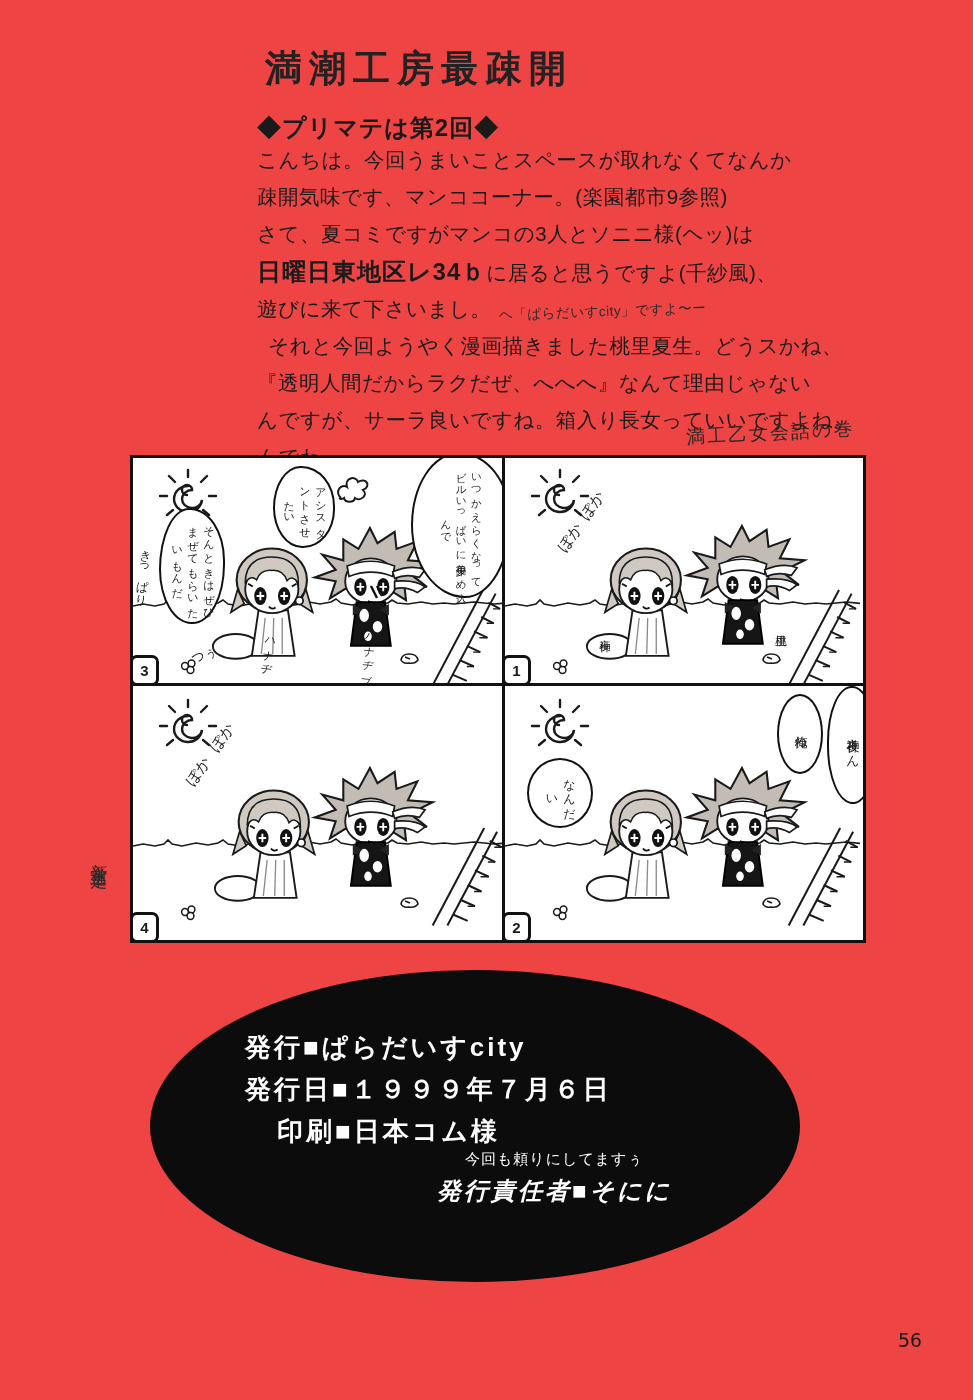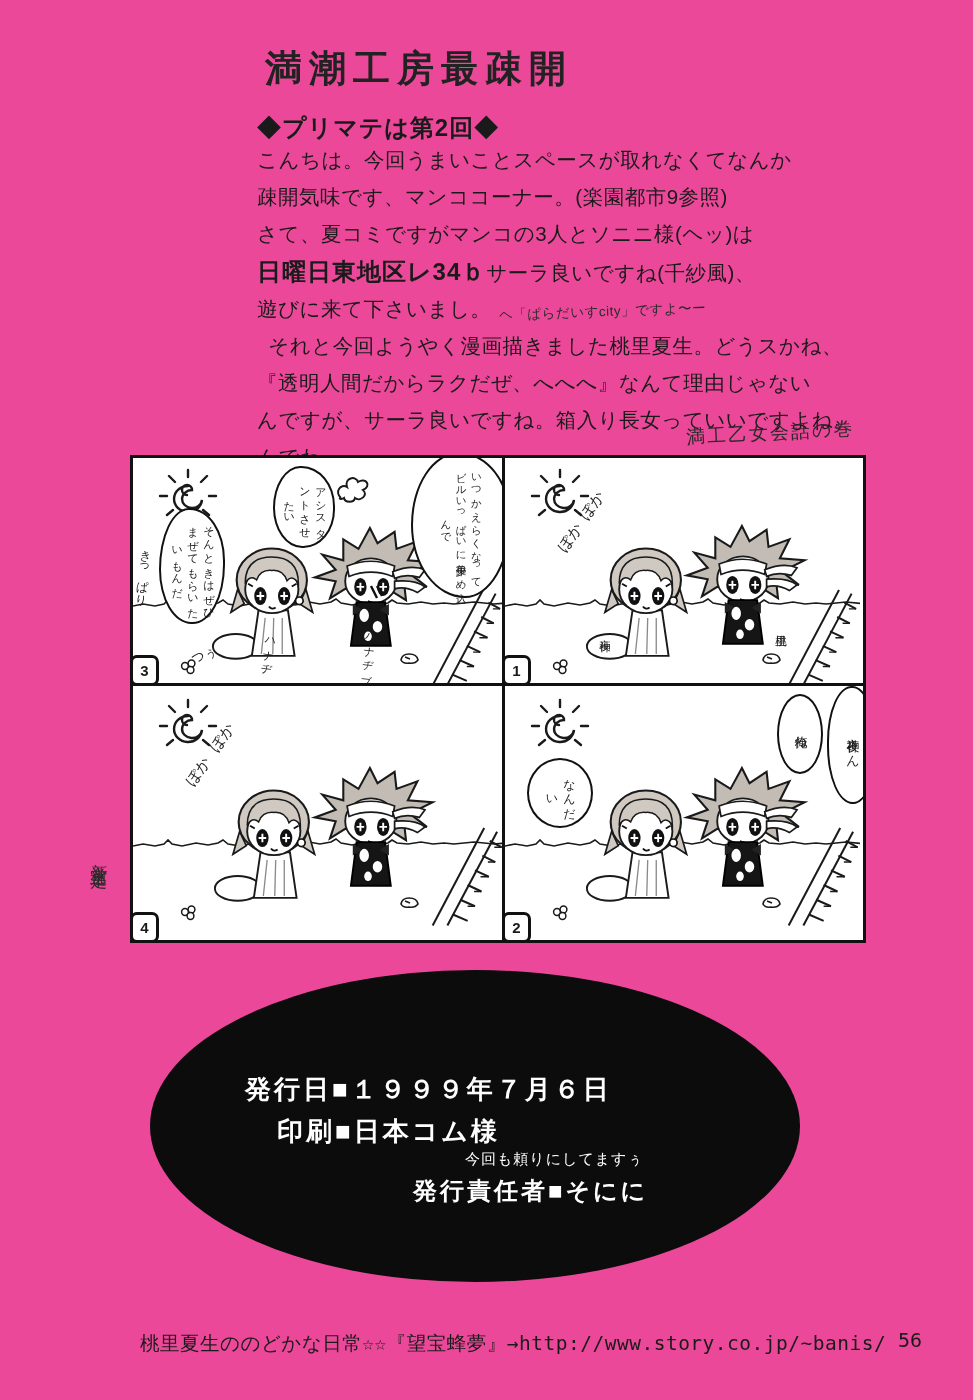--- a/index.html
+++ b/index.html
@@ -1,19 +1,19 @@
 <!DOCTYPE html>
 <html><head>
 <meta charset="utf-8">
 <style>
   html,body{margin:0;padding:0;}
   body{background:#d8d6d2;}
   .page{
     position:relative;width:973px;height:1400px;margin:0 auto;
-    background:#ec4899;color:#1a1a1a;overflow:hidden;
+    background:#ef4444;color:#1a1a1a;overflow:hidden;
     font-family:"Liberation Sans",sans-serif;
   }
   .abs{position:absolute;}
   .title{
     font-family:"DejaVu Serif","Liberation Serif",serif;
     font-size:37px;font-weight:600;letter-spacing:7px;color:#222;
   }
   .subtitle{font-size:24px;font-weight:bold;letter-spacing:1px;}
   .intro-line{font-size:20.5px;letter-spacing:0.5px;white-space:nowrap;}
   .venue-bold{font-size:24px;font-weight:bold;letter-spacing:1px;}
@@ -128,21 +128,21 @@
 <div class="page">
 
   <div class="abs title" style="left:265px;top:44px;">満潮工房最疎開</div>
   <div class="abs subtitle" style="left:257px;top:112px;">◆プリマテは第2回◆</div>
 
   <div class="abs" style="left:257px;top:146px;">
     <div class="intro-line" style="margin-bottom:9px;">こんちは。今回うまいことスペースが取れなくてなんか</div>
     <div class="intro-line" style="margin-bottom:9px;">疎開気味です、マンココーナー。(楽園都市9参照)</div>
     <div class="intro-line" style="margin-bottom:8px;">さて、夏コミですがマンコの3人とソニニ様(ヘッ)は</div>
     <div class="intro-line" style="margin-bottom:7px;">
-      <span class="venue-bold">日曜日東地区レ34ｂ</span><span>サーラ良いですね(千紗風)、</span>
+      <span class="venue-bold">日曜日東地区レ34ｂ</span><span>に居ると思うですよ(千紗風)、</span>
     </div>
     <div class="intro-line" style="margin-bottom:9px;">
       <span>遊びに来て下さいまし。</span><span class="hand hand-note">ヘ「ぱらだいすcity」ですよ〜ー</span>
     </div>
     <div class="intro-line" style="margin-bottom:9px;text-align:center;">それと今回ようやく漫画描きました桃里夏生。どうスかね、</div>
     <div class="intro-line" style="margin-bottom:9px;">『透明人間だからラクだぜ、へへへ』なんて理由じゃない</div>
     <div class="intro-line" style="margin-bottom:9px;">んですが、サーラ良いですね。箱入り長女っていいですよね。</div>
     <div class="intro-line">んでわ</div>
   </div>
 
@@ -229,21 +229,21 @@
         <div class="vtext" style="font-size:13px;height:62px;">俺ね</div>
       </div>
       <div class="bubble" style="left:22px;top:72px;width:62px;height:66px;border-radius:50%;">
         <div class="vtext" style="font-size:12px;height:50px;">なんだい</div>
       </div>
       <div class="pnum">2</div>
     </div>
   </div>
 
   <div class="abs oval"></div>
+  <div class="abs colo" style="left:245px;top:1030px;">発行■ぱらだいすcity</div>
   <div class="abs colo" style="left:245px;top:1072px;">発行日■１９９９年７月６日</div>
   <div class="abs colo" style="left:277px;top:1114px;">印刷■日本コム様</div>
   <div class="abs colo small" style="left:465px;top:1150px;">今回も頼りにしてますぅ</div>
-  <div class="abs colo sub" style="left:413px;top:1175px;">発行責任者■そにに</div>
-
-  <div class="abs footer-line mono" style="left:140px;top:1330px;">桃里夏生ののどかな日常☆☆『望宝蜂夢』→http://www.story.co.jp/~banis/</div>
+  <div class="abs colo sub" style="left:437px;top:1175px;font-style:italic;">発行責任者■そにに</div>
+
   <div class="abs pageno" style="left:898px;top:1328px;">56</div>
 
 </div>
 
 </body></html>

